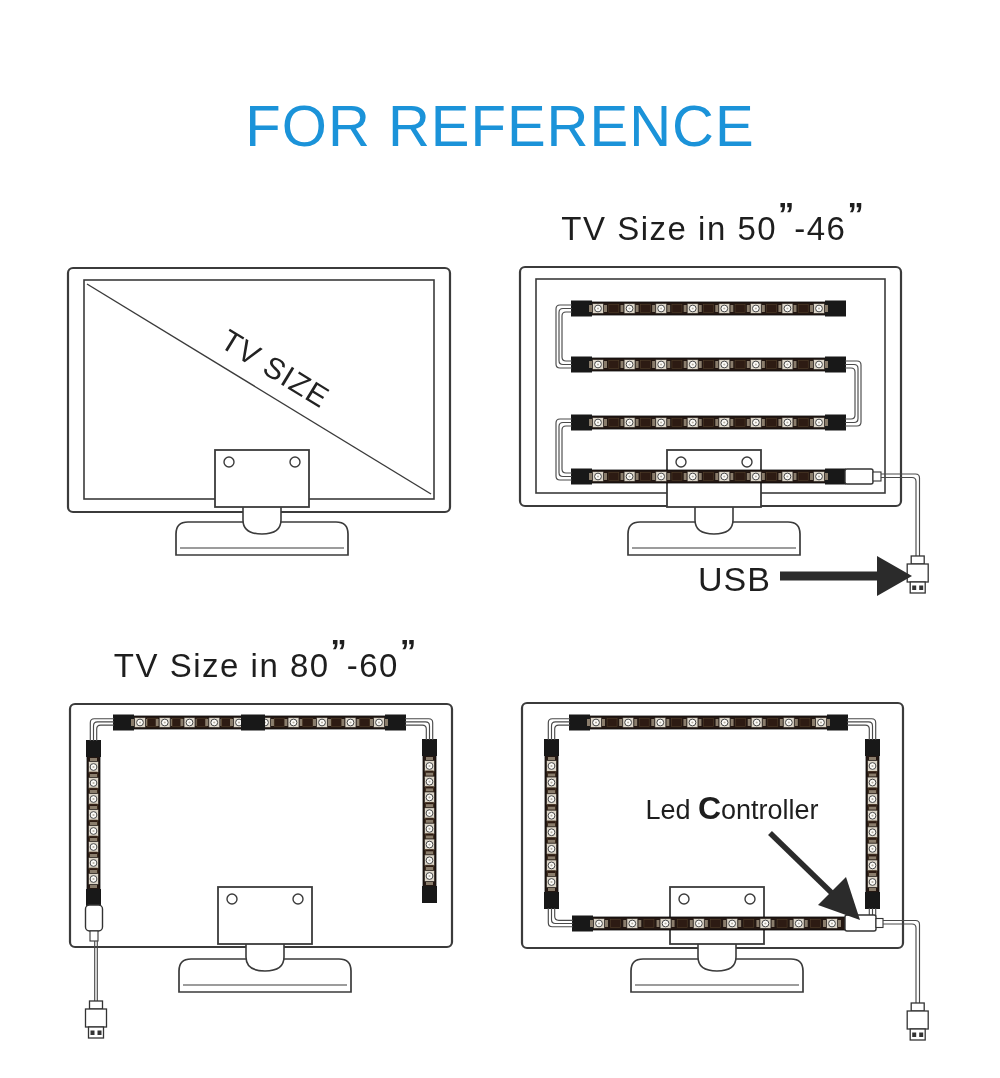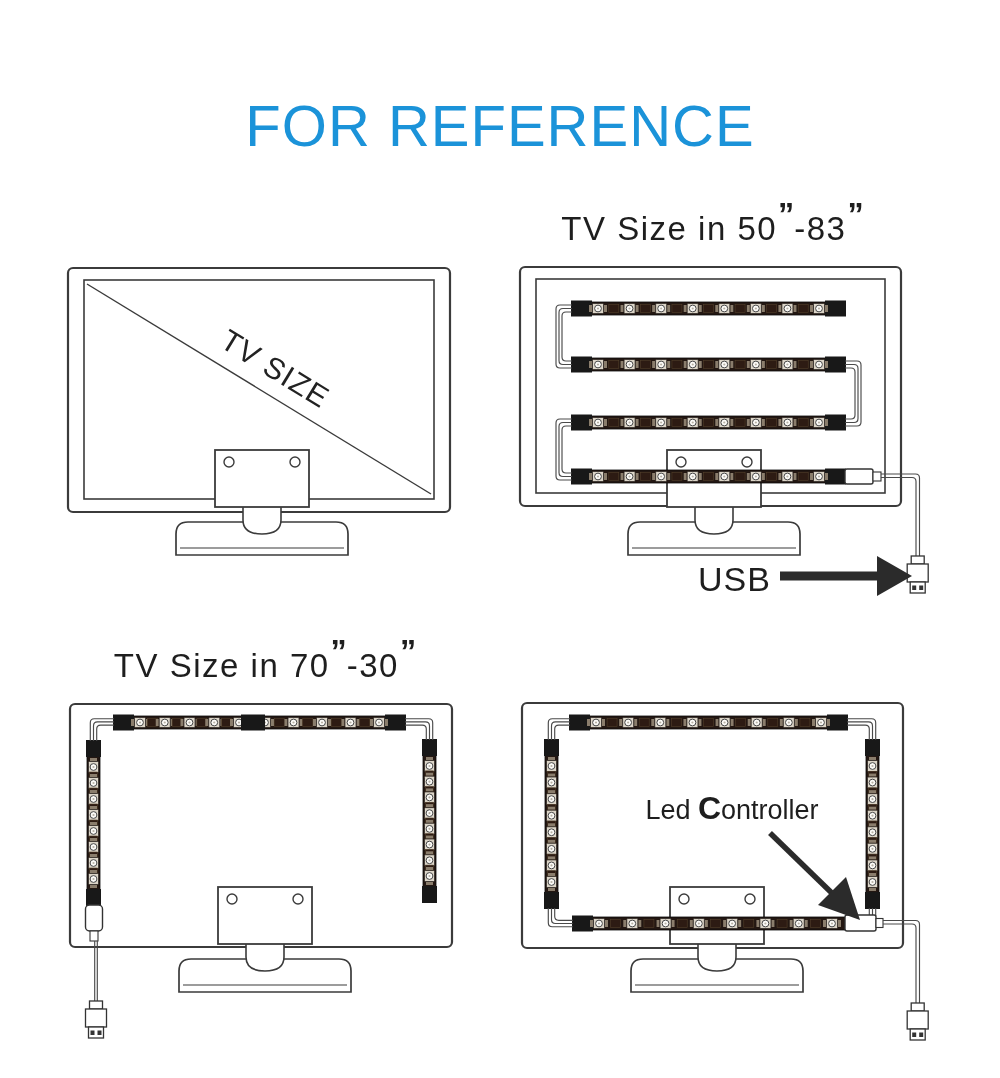--- a/index.html
+++ b/index.html
@@ -754,23 +754,23 @@
         </g>
         <g>
           <line x1="770" y1="833" x2="838" y2="899" stroke="#2b2b2b" stroke-width="5.5"></line>
           <polygon points="860,920 846,877 818,905" fill="#2b2b2b"></polygon>
         </g>
       </g>
     </svg>
 
   <div class="main-title" id="main-title" style="color: rgb(27, 147, 217);">FOR REFERENCE</div>
 
-  <div class="tv-title" id="title-b"><span>TV Size in 50</span><span class="inch">”</span><span>-83</span><span class="inch">”</span></div>
-
-  <div class="tv-title" id="title-c"><span>TV Size in 70</span><span class="inch">”</span><span>-30</span><span class="inch">”</span></div>
+  <div class="tv-title" id="title-b"><span>TV Size in 50</span><span class="inch">”</span><span>-46</span><span class="inch">”</span></div>
+
+  <div class="tv-title" id="title-c"><span>TV Size in 80</span><span class="inch">”</span><span>-60</span><span class="inch">”</span></div>
 
 
   <div class="diag-label">TV SIZE</div>
 
   <div class="usb-label">USB</div>
 
   <div class="controller-label"><span>Led </span><span class="bigC">C</span><span>ontroller</span></div>
 </div>
 
 </body></html>

